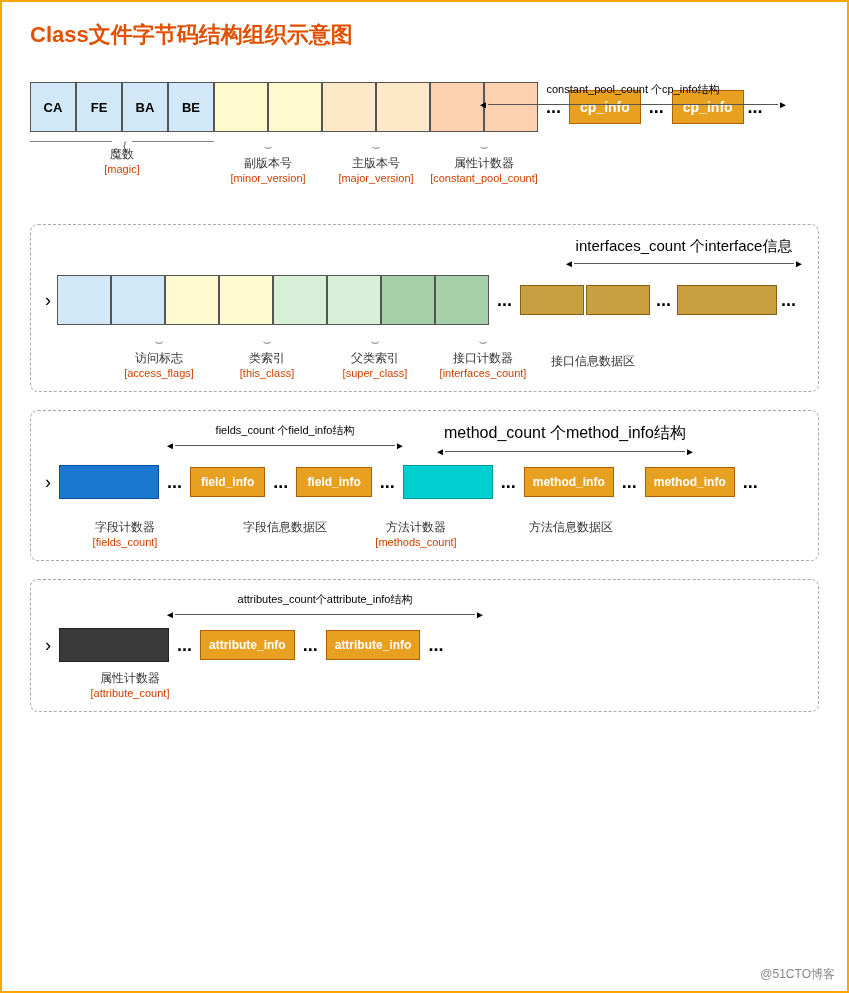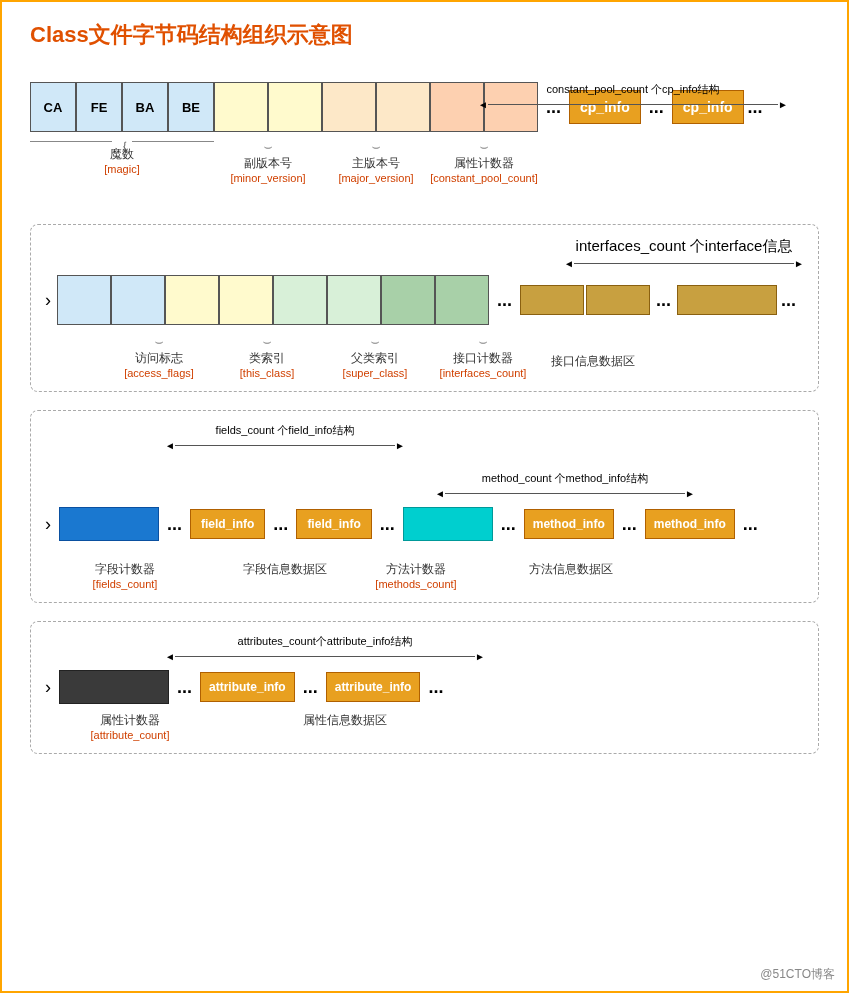--- a/index.html
+++ b/index.html
@@ -259,21 +259,21 @@
       <div style="display:flex; flex-direction:column; align-items:center; width:240px;">
         <div style="font-size:11px; margin-bottom:2px;">fields_count 个field_info结构</div>
         <div style="display:flex; align-items:center; width:100%;">
           <span style="font-size:10px;">◄</span>
           <div style="flex:1; height:1.5px; background:#555;"></div>
           <span style="font-size:10px;">►</span>
         </div>
       </div>
 
       <div style="display:flex; flex-direction:column; align-items:center; width:260px;">
-        <div style="font-size:11px; margin-bottom:2px;margin-top:48px;">method_count 个method_info结构</div>
+        <div style="font-size:16px; margin-bottom:2px;">method_count 个method_info结构</div>
         <div style="display:flex; align-items:center; width:100%;">
           <span style="font-size:10px;">◄</span>
           <div style="flex:1; height:1.5px; background:#555;"></div>
           <span style="font-size:10px;">►</span>
         </div>
       </div>
     </div>
 
     <div style="display:flex; align-items:center; margin-top:8px; gap:4px;">
       <span style="font-size:18px; margin-right:4px;">›</span>
@@ -343,21 +343,18 @@
       <div class="ainfo-box">attribute_info</div>
       <span style="font-size:18px; font-weight:bold; padding:0 4px;">...</span>
     </div>
 
     <div style="display:flex; margin-top:8px; align-items:flex-start;">
       <div style="width:30px;"></div>
       <div style="width:110px; display:flex; flex-direction:column; align-items:center;">
         <div class="cn-label">属性计数器</div>
         <div class="en-label">[attribute_count]</div>
       </div>
-      <div style="width:200px; display:flex; flex-direction:column; align-items:center; margin-left:60px;">
-        <div class="cn-label">属性信息数据区</div>
-      </div>
     </div>
   </div>
 
 </div>
 
 <div class="watermark">@51CTO博客</div>
 
 </body></html>

